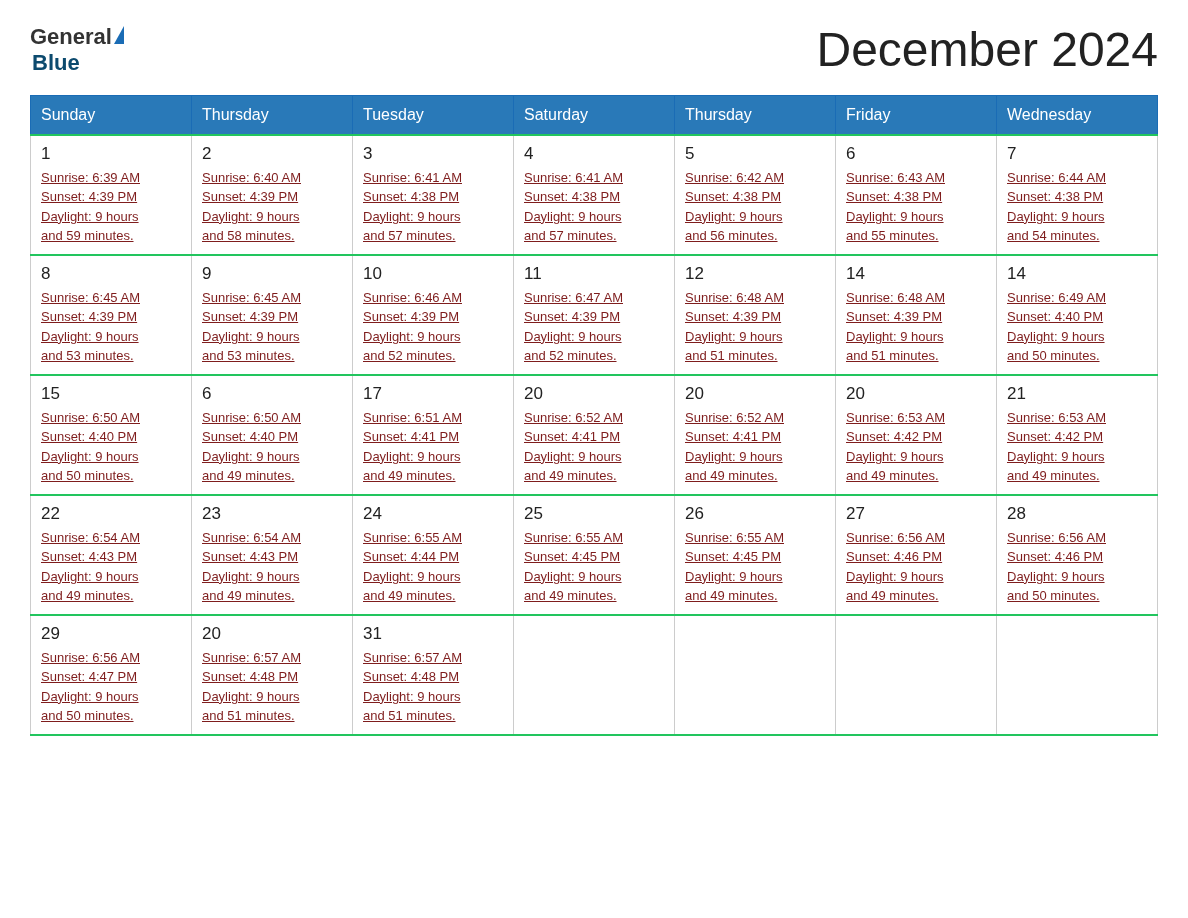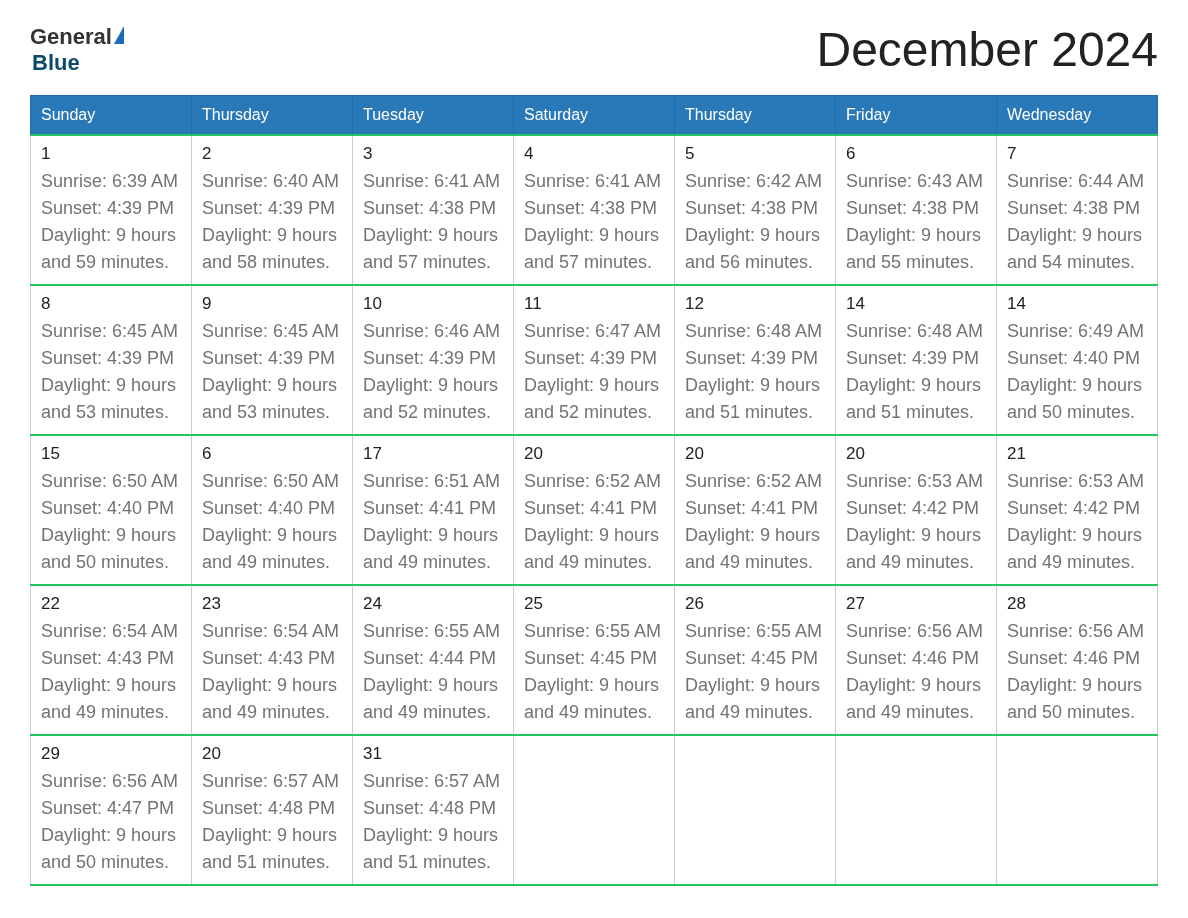--- a/index.html
+++ b/index.html
@@ -84,23 +84,24 @@
       min-height: 100px;
     }
     .day-number {
       font-size: 17px;
       font-weight: normal;
       color: #222;
       margin-bottom: 4px;
       display: block;
     }
     .day-info {
-      font-size: 18px;
-      color: #737373;
+      font-size: 13px;
+      color: #7f1d1d;
       line-height: 1.5;
+      text-decoration: underline;
     }
     .empty-cell {
       background: #fff;
     }
     tr {
       border-bottom: 2px solid #22c55e;
       border-radius: 16px;
     }
   </style>
 </head>

